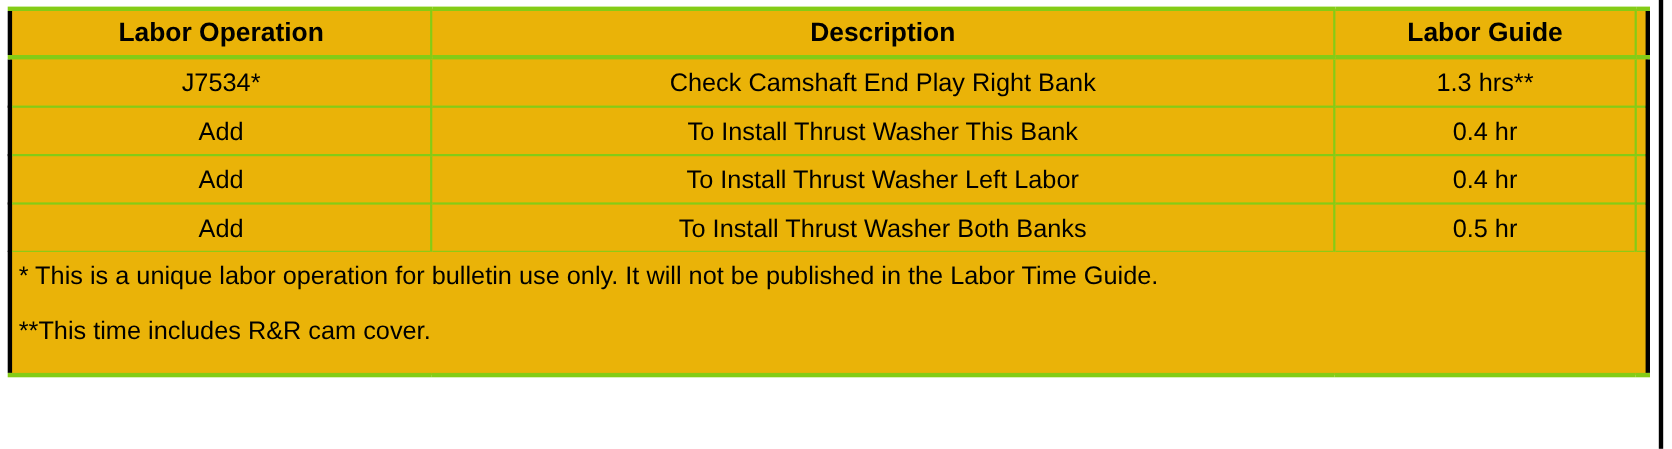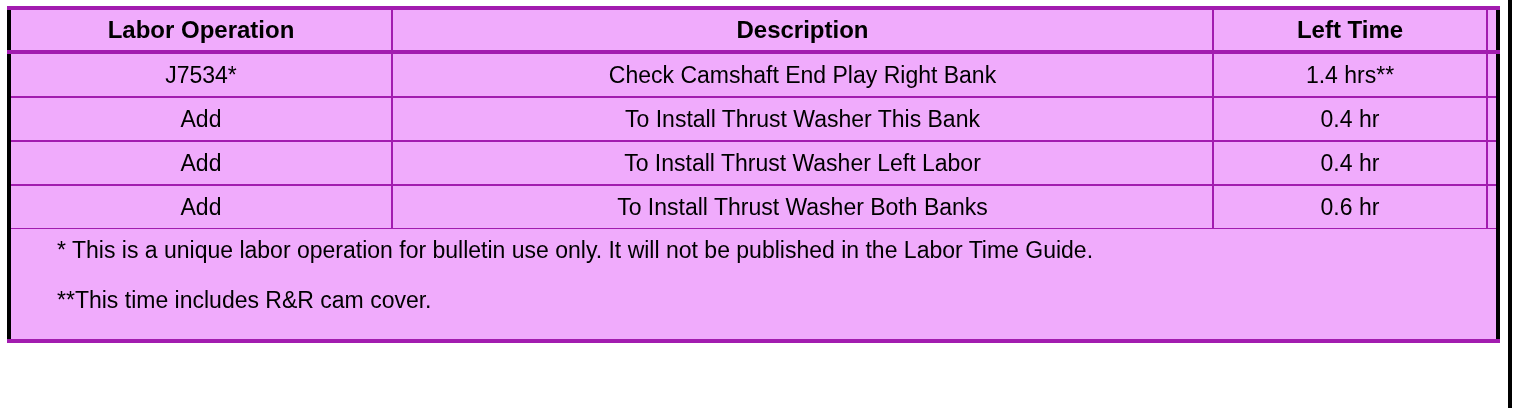--- a/index.html
+++ b/index.html
@@ -38,29 +38,29 @@
     top: 6px;
     left: 7px;
     width: 1489px;
     border-collapse: collapse;
     table-layout: fixed;
     background: #ffffff;
   }
 
   .doc-table td,
   .doc-table th {
-    border: 2px solid #a21caf;
+    border: 2px solid #84cc16;
     padding: 0;
     margin: 0;
     text-align: center;
     vertical-align: middle;
     font-size: 23px;
     line-height: 1.15;
     font-weight: normal;
-    background: #f0abfc;
+    background: #eab308;
   }
 
   
   .doc-table {
     border: 4px solid #000000;
   }
 
   
   col.c-op   { width: 383px; }
   col.c-desc { width: 821px; }
@@ -108,21 +108,20 @@
     text-align: left;
     vertical-align: top;
     height: 96px;
     padding: 8px 6px 6px 6px;
   }
 
   .note-line {
     font-size: 23px;
     line-height: 1.2;
     white-space: nowrap;
-    margin-left: 40px;
   }
   .note-gap {
     height: 22px;
   }
 </style>
 </head>
 <body>
 
 <div class="page">
 
@@ -133,28 +132,28 @@
       <col class="c-op">
       <col class="c-desc">
       <col class="c-time">
       <col class="c-pad">
     </colgroup>
     <tbody>
 
       <tr class="header-row">
         <td>Labor Operation</td>
         <td>Description</td>
-        <td>Left Time</td>
+        <td>Labor Guide</td>
         <td class="pad-cell"></td>
       </tr>
 
       <tr class="data-row sep-thick">
         <td>J7534*</td>
         <td>Check Camshaft End Play Right Bank</td>
-        <td>1.4 hrs**</td>
+        <td>1.3 hrs**</td>
         <td class="pad-cell"></td>
       </tr>
 
       <tr class="data-row sep-thin">
         <td>Add</td>
         <td>To Install Thrust Washer This Bank</td>
         <td>0.4 hr</td>
         <td class="pad-cell"></td>
       </tr>
 
@@ -163,21 +162,21 @@
         <td>Add</td>
         <td>To Install Thrust Washer Left Labor</td>
         <td>0.4 hr</td>
         <td class="pad-cell"></td>
       </tr>
 
 
       <tr class="data-row sep-thin last-data">
         <td>Add</td>
         <td>To Install Thrust Washer Both Banks</td>
-        <td>0.6 hr</td>
+        <td>0.5 hr</td>
         <td class="pad-cell"></td>
       </tr>
 
       <tr class="note-row">
         <td colspan="4">
           <div class="note-line">* This is a unique labor operation for bulletin use only. It will not be published in the Labor Time Guide.</div>
           <div class="note-gap"></div>
           <div class="note-line">**This time includes R&amp;R cam cover.</div>
         </td>
       </tr>

